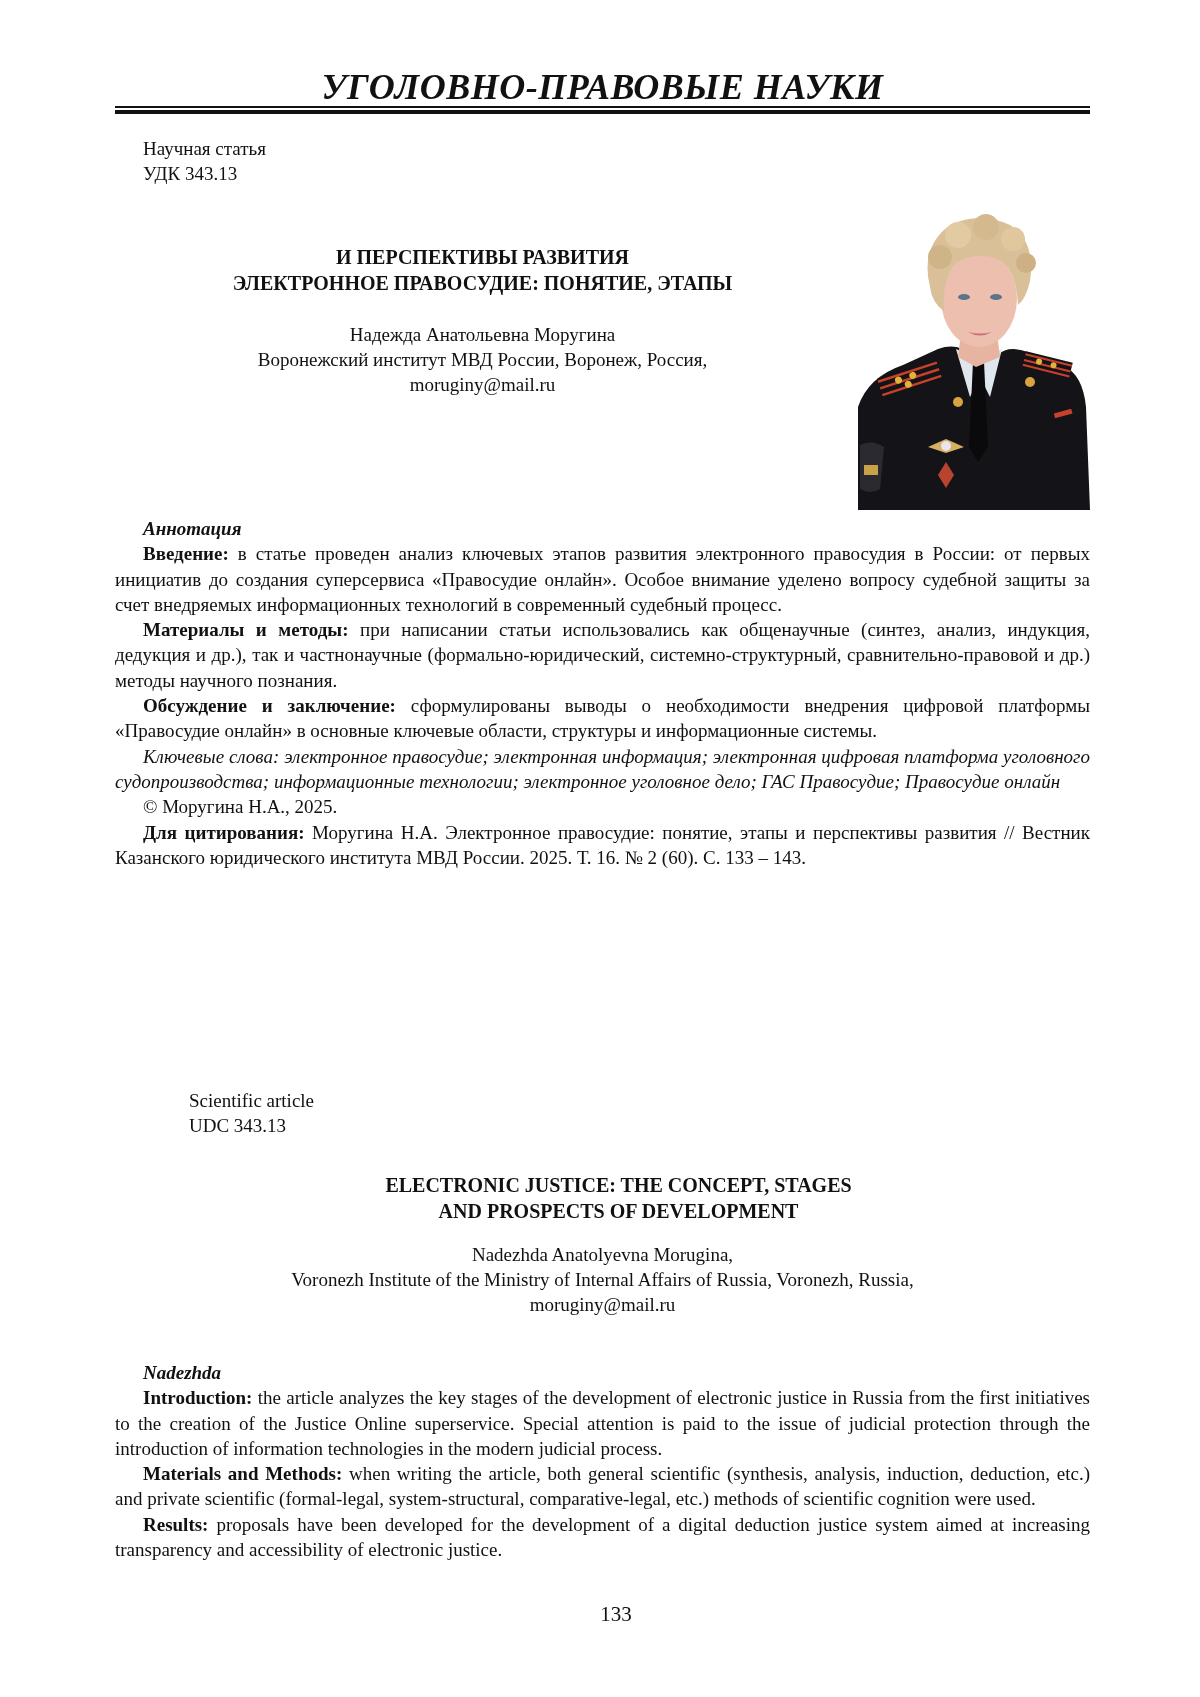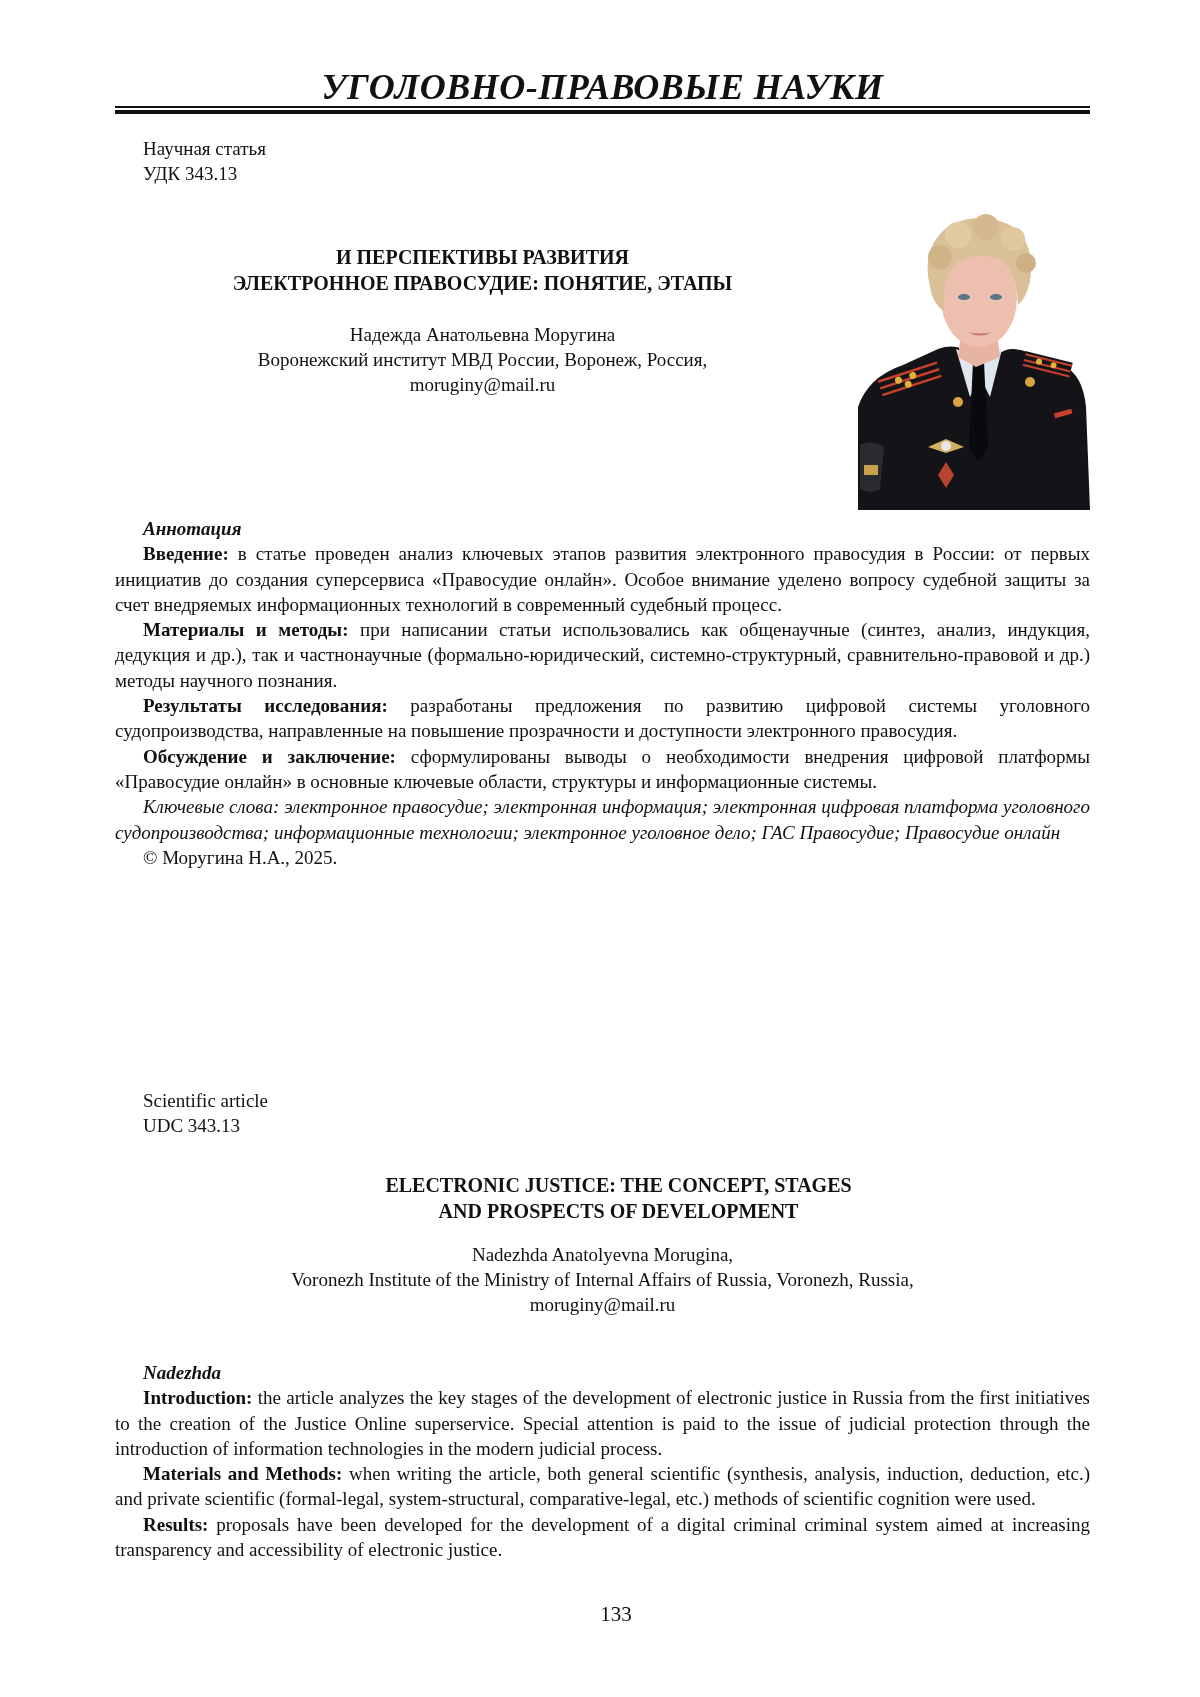--- a/index.html
+++ b/index.html
@@ -111,43 +111,43 @@
     <path d="M2 238 Q14 232 26 240 L22 282 Q12 288 2 282 Z" fill="#2a2a30"></path>
     <rect x="6" y="258" width="14" height="10" fill="#c9a34a"></rect>
 
     <rect x="196" y="204" width="18" height="5" fill="#c8412a" transform="rotate(-15 205 206)"></rect>
   </svg>
 
   <div class="abstract" style="top:496px;">
     <p class="heading">Аннотация</p>
     <p><b>Введение:</b><span> в статье проведен анализ ключевых этапов развития электронного правосудия в России: от первых инициатив до создания суперсервиса «Правосудие онлайн». Особое внимание уделено вопросу судебной защиты за счет внедряемых информационных технологий в современный судебный процесс.</span></p>
     <p><b>Материалы и методы:</b><span> при написании статьи использовались как общенаучные (синтез, анализ, индукция, дедукция и др.), так и частнонаучные (формально-юридический, системно-структурный, сравнительно-правовой и др.) методы научного познания.</span></p>
-    <p><b>Результаты исследования:</b><span> разработаны предложения по развитию цифровой системы уголовного судопроизводства, направленные на повышение прозрачности и доступности электронного правосудия.</span></p>
     <p><b>Обсуждение и заключение:</b><span> сформулированы выводы о необходимости внедрения цифровой платформы «Правосудие онлайн» в основные ключевые области, структуры и информационные системы.</span></p>
     <p class="kw">Ключевые слова: электронное правосудие; электронная информация; электронная цифровая платформа уголовного судопроизводства; информационные технологии; электронное уголовное дело; ГАС Правосудие; Правосудие онлайн</p>
     <p>© Моругина Н.А., 2025.</p>
+    <p><b>Для цитирования:</b><span> Моругина Н.А. Электронное правосудие: понятие, этапы и перспективы развития // Вестник Казанского юридического института МВД России. 2025. Т. 16. № 2 (60). С. 133 – 143.</span></p>
   </div>
 
-  <div class="meta" style="top:1088px;">
+  <div class="meta" style="top:1088px;margin-left:46px;">
     <div>Scientific article</div>
     <div>UDC 343.13</div>
   </div>
 
   <div class="title" style="left:131px; top:1164px; width:975px;margin-top:8px;">
     <div>ELECTRONIC JUSTICE: THE CONCEPT, STAGES</div>
     <div>AND PROSPECTS OF DEVELOPMENT</div>
   </div>
 
   <div class="author-block" style="left:115px; top:1242px; width:975px;">
     <div>Nadezhda Anatolyevna Morugina,</div>
     <div>Voronezh Institute of the Ministry of Internal Affairs of Russia, Voronezh, Russia,</div>
     <div>moruginy@mail.ru</div>
   </div>
 
   <div class="abstract" style="top:1340px;">
     <p class="heading">Nadezhda</p>
     <p><b>Introduction:</b><span> the article analyzes the key stages of the development of electronic justice in Russia from the first initiatives to the creation of the Justice Online superservice. Special attention is paid to the issue of judicial protection through the introduction of information technologies in the modern judicial process.</span></p>
     <p><b>Materials and Methods:</b><span> when writing the article, both general scientific (synthesis, analysis, induction, deduction, etc.) and private scientific (formal-legal, system-structural, comparative-legal, etc.) methods of scientific cognition were used.</span></p>
-    <p><b>Results:</b><span> proposals have been developed for the development of a digital criminal criminal system aimed at increasing transparency and accessibility of electronic justice.</span></p>
+    <p><b>Results:</b><span> proposals have been developed for the development of a digital deduction justice system aimed at increasing transparency and accessibility of electronic justice.</span></p>
   </div>
 
   <div class="page-number">133</div>
 </div>
 
 </body></html>

